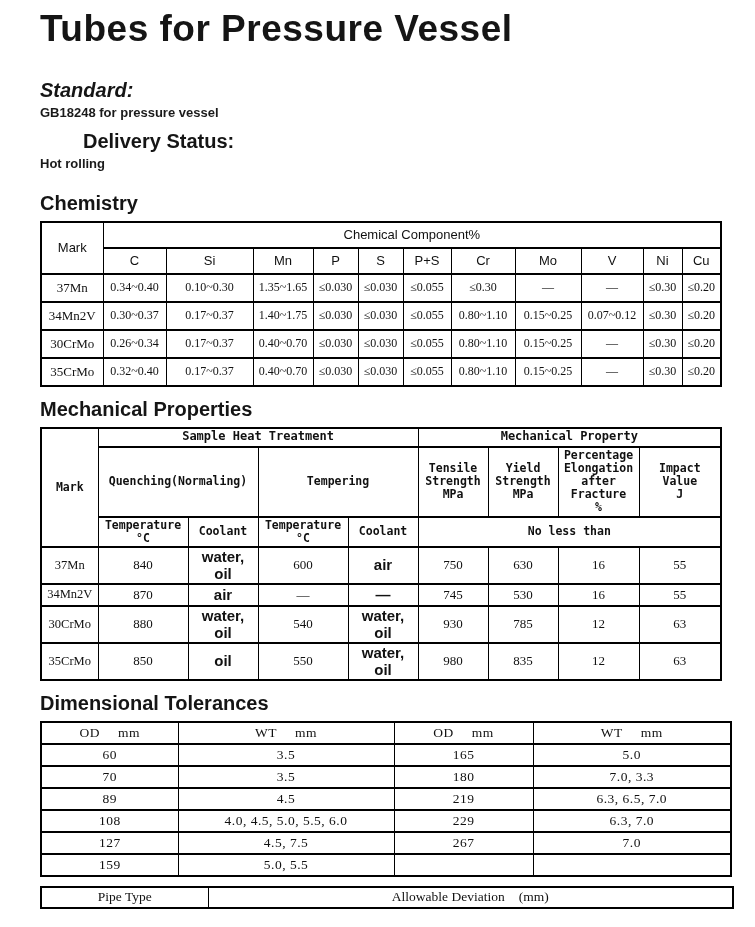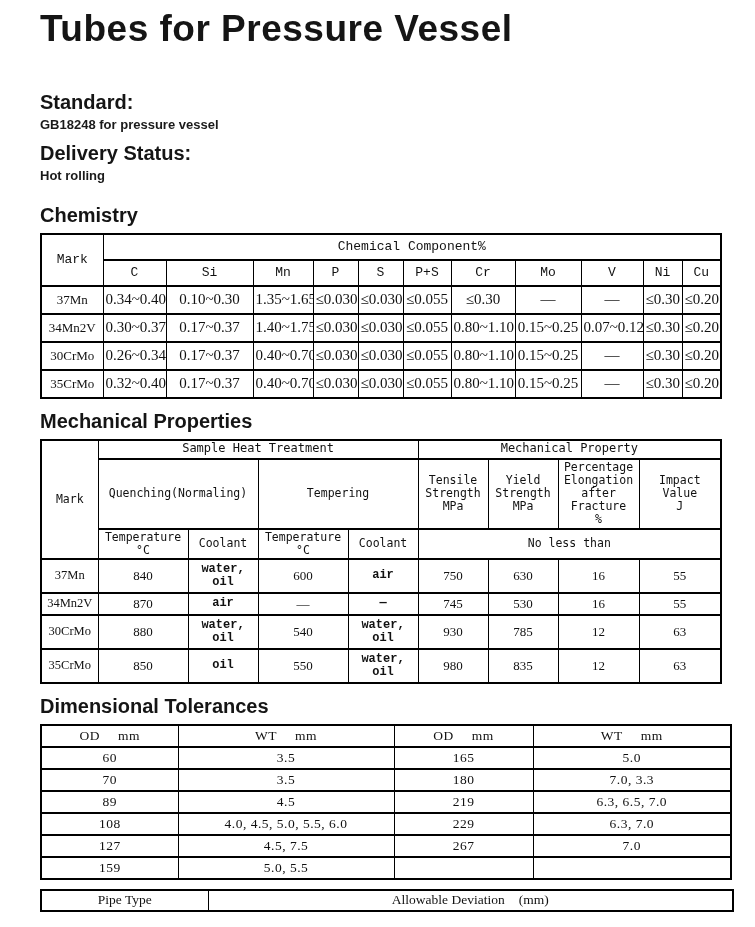--- a/index.html
+++ b/index.html
@@ -12,22 +12,22 @@
 
   h1.title {
     margin: 2px 0 0 0; font-size: 37px; font-weight: bold;
     letter-spacing: 0.5px; color: #151515;
     font-family: "Liberation Sans", sans-serif;
   }
   .h2 {
     font-size: 20px; font-weight: bold; color: #151515;
     margin: 0; line-height: 1.2;
   }
-  .h2.standard { margin-top: 40px; }
-  .h2.delivery { margin-top: 8px; }
+  .h2.standard { margin-top: 28px; font-style: italic; }
+  .h2.delivery { margin-top: 8px; margin-left: 43px; }
   .h2.sect-chem { margin-top: 18px; }
   .h2.sect-mech { margin-top: 10px; }
   .h2.sect-dim  { margin-top: 10px; }
   .body-text {
     font-size: 13px; font-weight: bold; color: #1a1a1a;
     margin: 3px 0 0 0; line-height: 1.25;
   }
 
   table.tbl {
     border-collapse: collapse; table-layout: fixed;
@@ -38,35 +38,35 @@
     border-left: 1px solid #000; border-right: 1px solid #000;
     border-top: 2px solid #000; border-bottom: 2px solid #000;
     text-align: center; vertical-align: middle;
     padding: 1px 2px; font-weight: normal; color: #111;
     overflow: hidden;
   }
   .pre   { white-space: pre-line; margin-left: 8px; }
 
   
   table.chem { width: 680px; }
-  table.chem th { font-family: Liberation Mono, monospace; font-size: 13px; height: 22px; }
-  table.chem td { font-family: "Liberation Serif", serif; font-size: 15px; height: 24px; }
+  table.chem th { font-family: Liberation Sans, sans-serif; font-size: 13px; height: 22px; }
+  table.chem td { font-family: "Liberation Serif", serif; font-size: 12px; height: 24px; }
   table.chem td.mark { font-size: 13px; }
 
   
   table.mech { width: 680px; }
   table.mech th {
     font-family: "DejaVu Sans Mono", monospace; font-size: 11.5px;
-    line-height: 1.15; font-weight: normal;
+    line-height: 1.15; font-weight: bold;
   }
   table.mech th.group { height: 15px; font-size: 12px; }
   table.mech td { font-family: "Liberation Serif", serif; font-size: 13px; line-height: 1.1; }
   table.mech td.mark { font-size: 12.5px; height: 18px; }
   table.mech td.cool {
-    font-family: Liberation Mono, monospace; font-weight: bold; font-size: 12px;
+    font-family: Liberation Sans, sans-serif; font-weight: bold; font-size: 15px;
   }
   table.mech tr.data-tall td { height: 30px; }
 
   
   table.dim { width: 690px; }
   table.dim th, table.dim td {
     font-family: Liberation Serif, serif; font-size: 13.5px;
     height: 18px; letter-spacing: 0.5px;
   }
   table.dim th .unit-gap { display: inline-block; width: 18px; }

